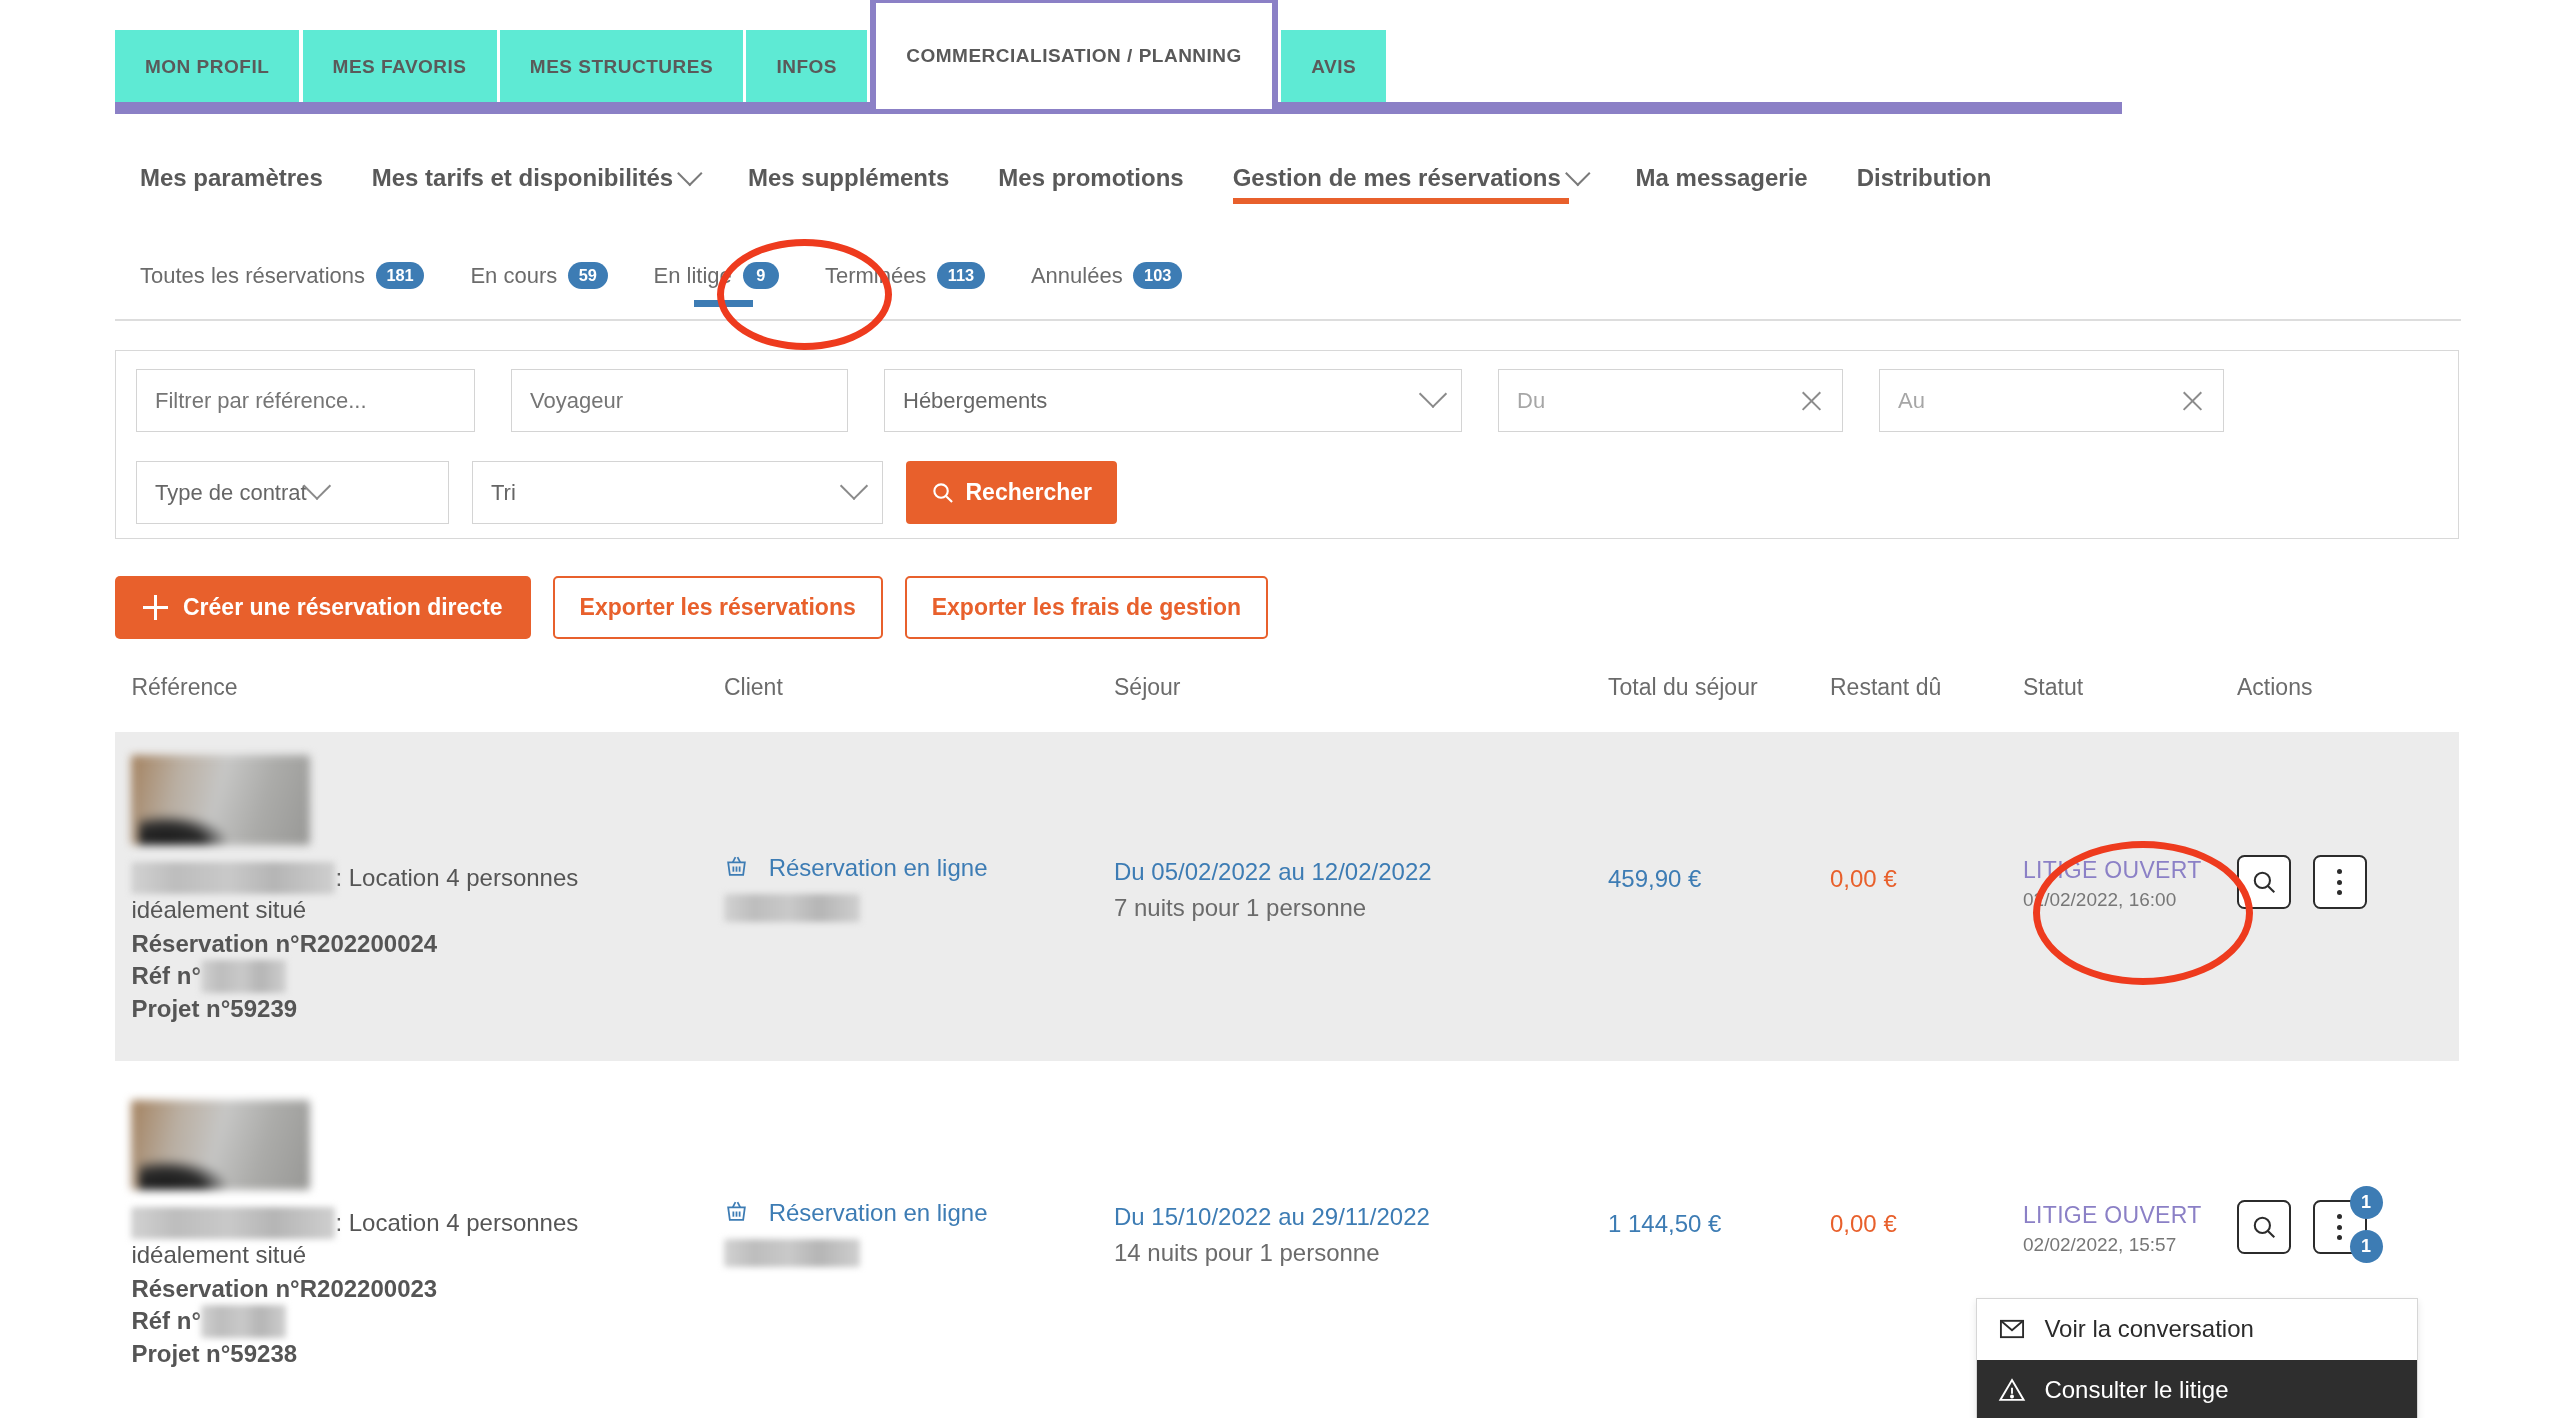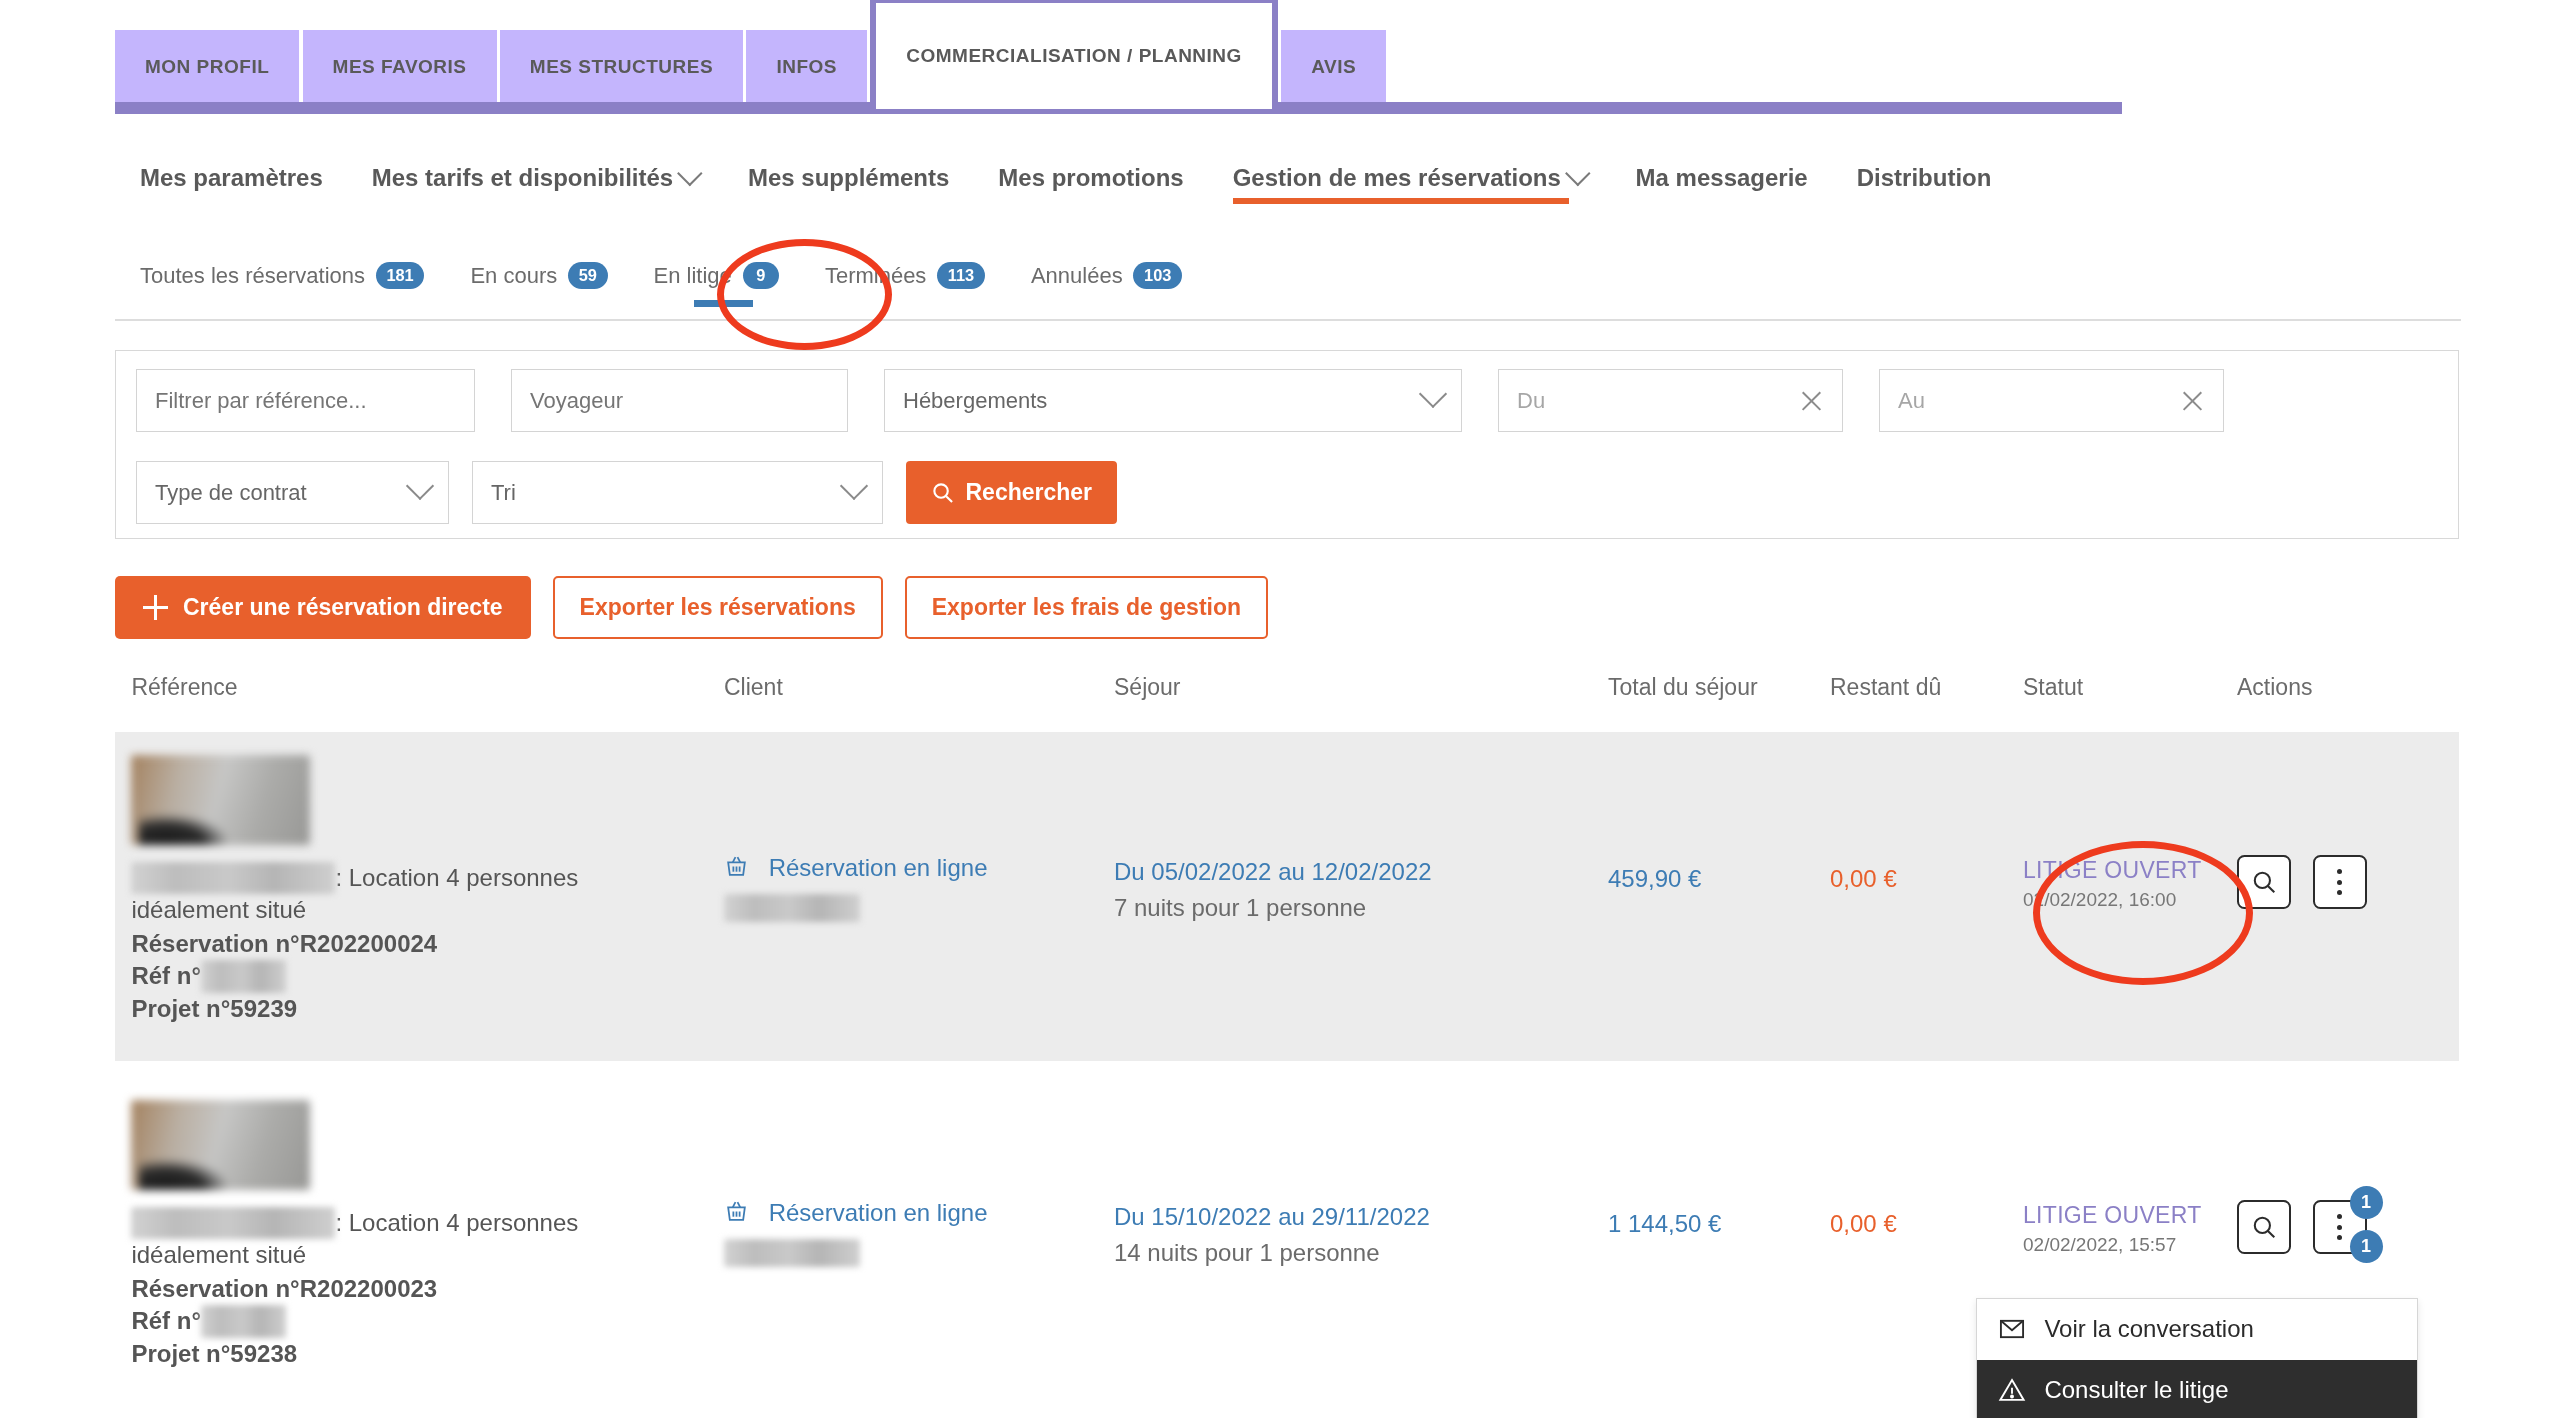--- a/index.html
+++ b/index.html
@@ -23,21 +23,21 @@
     top: 30px;
     width: 2346px;
     height: 90px;
   }
   .toptabs {
     display: flex;
     align-items: flex-end;
     height: 74px;
   }
   .toptab {
-    background: #c4b5fd;
+    background: #5eead4;
     height: 74px;
     display: flex;
     align-items: center;
     justify-content: center;
     padding: 0 30px;
     margin-right: 3.3px;
     font-size: 19px;
     font-weight: 700;
     letter-spacing: 0.5px;
     color: #5a5a5a;
@@ -174,21 +174,21 @@
     align-items: center;
     padding: 0 18px;
     font-size: 22px;
     color: #a6a6a6;
     position: relative;
   }
   .fld.w-ref { width: 339px; }
   .fld.w-voy { width: 337px; }
   .fld.w-heb { width: 578px; color: #666; justify-content: space-between; }
   .fld.w-date { width: 345px; justify-content: space-between; }
-  .fld.w-contract { width: 313px; color: #666; justify-content: space-between; }
+  .fld.w-contract { width: 313px; color: #666; justify-content: flex-start; }
   .fld.w-tri { width: 411px; color: #666; justify-content: space-between; }
 
   .xmark {
     width: 25px; height: 25px; position: relative; flex: none;
   }
   .xmark::before, .xmark::after {
     content:""; position:absolute; left:0; top:11.5px; width:25px; height:2.1px;
     background:#8c8c8c;
   }
   .xmark::before { transform: rotate(45deg); }

